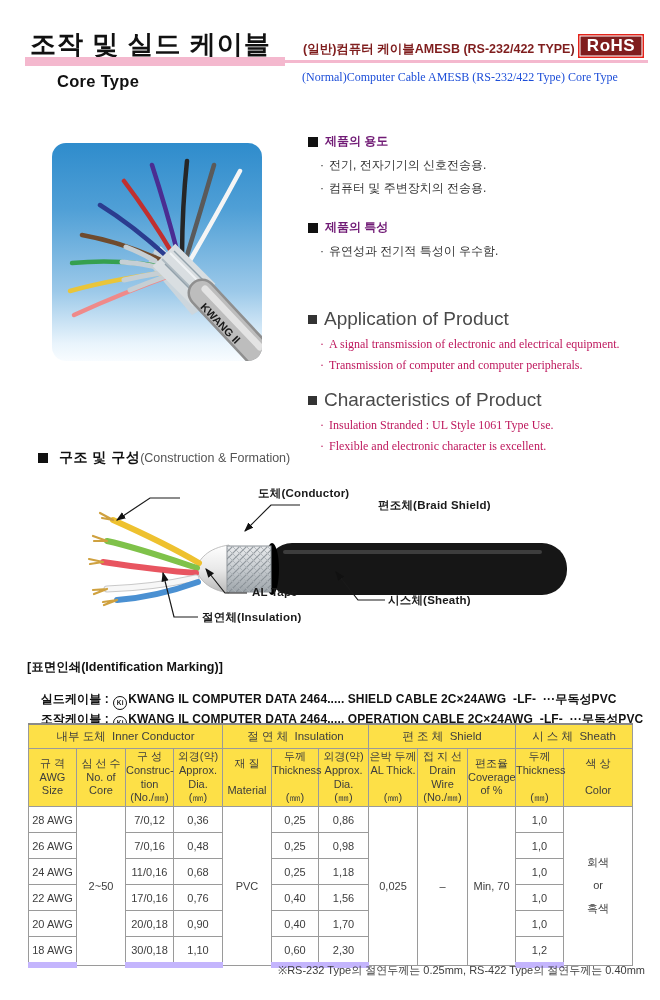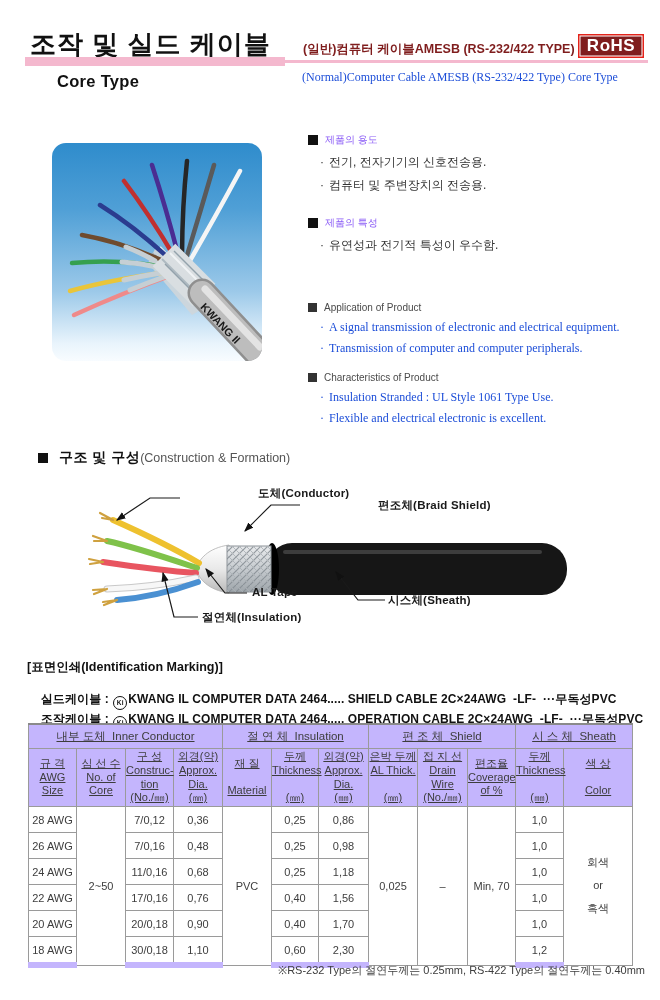--- a/index.html
+++ b/index.html
@@ -15,46 +15,46 @@
   .bar-thick{left:25px;top:57px;width:260px;height:9px;background:#f4b8ce;}
   .bar-thin{left:285px;top:60px;width:363px;height:3px;background:#f4b8ce;}
   .core-type{left:57px;top:72px;font-size:16.5px;font-weight:bold;color:#111;letter-spacing:.3px;}
   .subtitle-en{left:302px;top:70px;width:350px;font-family:"Liberation Serif",serif;
                font-size:12px;color:#1d4ed8;}
   
   .photo{left:52px;top:143px;width:210px;height:218px;border-radius:14px;overflow:hidden;
          background:linear-gradient(180deg,#2f8ccc 0%,#4f9fd6 30%,#9cc9e9 68%,#e9f4fc 92%,#f8fcff 100%);}
   
   .features{left:308px;top:133px;width:345px;}
-  .sec-head{display:flex;align-items:center;font-size:10px;font-weight:normal;color:#8b5cf6;margin:0 0 7px 0;}
-  .sec-head.en{color:#4a4a4a;font-weight:normal;font-size:10px;}
+  .sec-head{display:flex;align-items:center;font-size:12px;font-weight:bold;color:#701a75;margin:0 0 7px 0;}
+  .sec-head.en{color:#4a4a4a;font-weight:normal;font-size:19px;}
   .sq{display:inline-block;width:10px;height:10px;background:#111;margin-right:7px;flex:0 0 auto;}
   .sq.small{width:9px;height:9px;background:#333;}
   .item{font-size:12px;color:#333;margin:0 0 6px 12px;}
   .item .dot{margin-right:5px;}
-  .item.en{font-family:"Liberation Serif",serif;color:#1d4ed8;}
+  .item.en{font-family:"Liberation Serif",serif;color:#be185d;}
   .gap-s{height:10px;} .gap-m{height:16px;} .gap-l{height:26px;}
   
   .cons-head{left:38px;top:449px;font-size:14px;color:#111;}
   .cons-head .b{font-weight:bold;letter-spacing:.5px;}
   .cons-head .en{font-size:12.5px;color:#555;}
   
   .diagram{left:75px;top:487px;width:530px;height:160px;}
   .dlabel{position:absolute;font-size:11.5px;font-weight:bold;color:#1a1a1a;letter-spacing:.2px;}
   
   .marking-head{left:27px;top:659px;font-size:12.5px;font-weight:bold;color:#111;}
   .mline{left:27px;font-size:12px;font-weight:bold;color:#111;white-space:pre;letter-spacing:.1px;}
   .ki{display:inline-block;width:12px;height:12px;border:1.2px solid #111;border-radius:50%;
       font-size:6.5px;line-height:12px;text-align:center;vertical-align:-2px;font-weight:bold;margin:0 1px;}
   
   .spec{left:28px;top:723px;width:604px;border-collapse:collapse;table-layout:fixed;
         font-size:11px;color:#3d3d3d;}
   .spec th,.spec td{border:1px solid #9a9a9a;text-align:center;vertical-align:middle;
         padding:0;font-weight:normal;}
-  .spec thead th{background:#c4b5fd;text-decoration:underline;}
+  .spec thead th{background:#fde047;}
   .spec tr.group th{height:23px;font-size:11.5px;white-space:pre;}
   .spec tr.cols th{height:57px;white-space:pre-line;line-height:1.25;}
   .spec td{height:25px;background:#fff;}
   .spec .top{border-top:2px solid #8a8a8a;}
   .spec .bot td{border-bottom:6px solid #c4b5fd;}
   .mcell{white-space:pre-line;line-height:2.1;}
   .footnote{left:0;top:962px;width:645px;text-align:right;font-size:11px;color:#3d3d3d;}
 </style>
 </head>
 <body>
@@ -126,21 +126,21 @@
       <span>Application of Product</span>
     </div>
     <div class="item en"><span class="dot">·</span><span>A signal transmission of electronic and electrical equipment.</span></div>
     <div class="item en"><span class="dot">·</span><span>Transmission of computer and computer peripherals.</span></div>
     <div class="gap-s"></div>
     <div class="sec-head en">
       <span class="sq small"></span>
       <span>Characteristics of Product</span>
     </div>
     <div class="item en"><span class="dot">·</span><span>Insulation Stranded : UL Style 1061 Type Use.</span></div>
-    <div class="item en"><span class="dot">·</span><span>Flexible and electrical electronic is excellent.</span></div>
+    <div class="item en"><span class="dot">·</span><span>Flexible and electronic character is excellent.</span></div>
   </div>
 
   <div class="abs cons-head">
     <span class="sq" style="width:10px;height:10px;vertical-align:-1px;"></span>
     <span class="b">구조 및 구성</span><span class="en">(Construction &amp; Formation)</span>
   </div>
 
   <div class="abs diagram">
     <svg width="530" height="160" viewBox="0 0 530 160">
       <defs>

